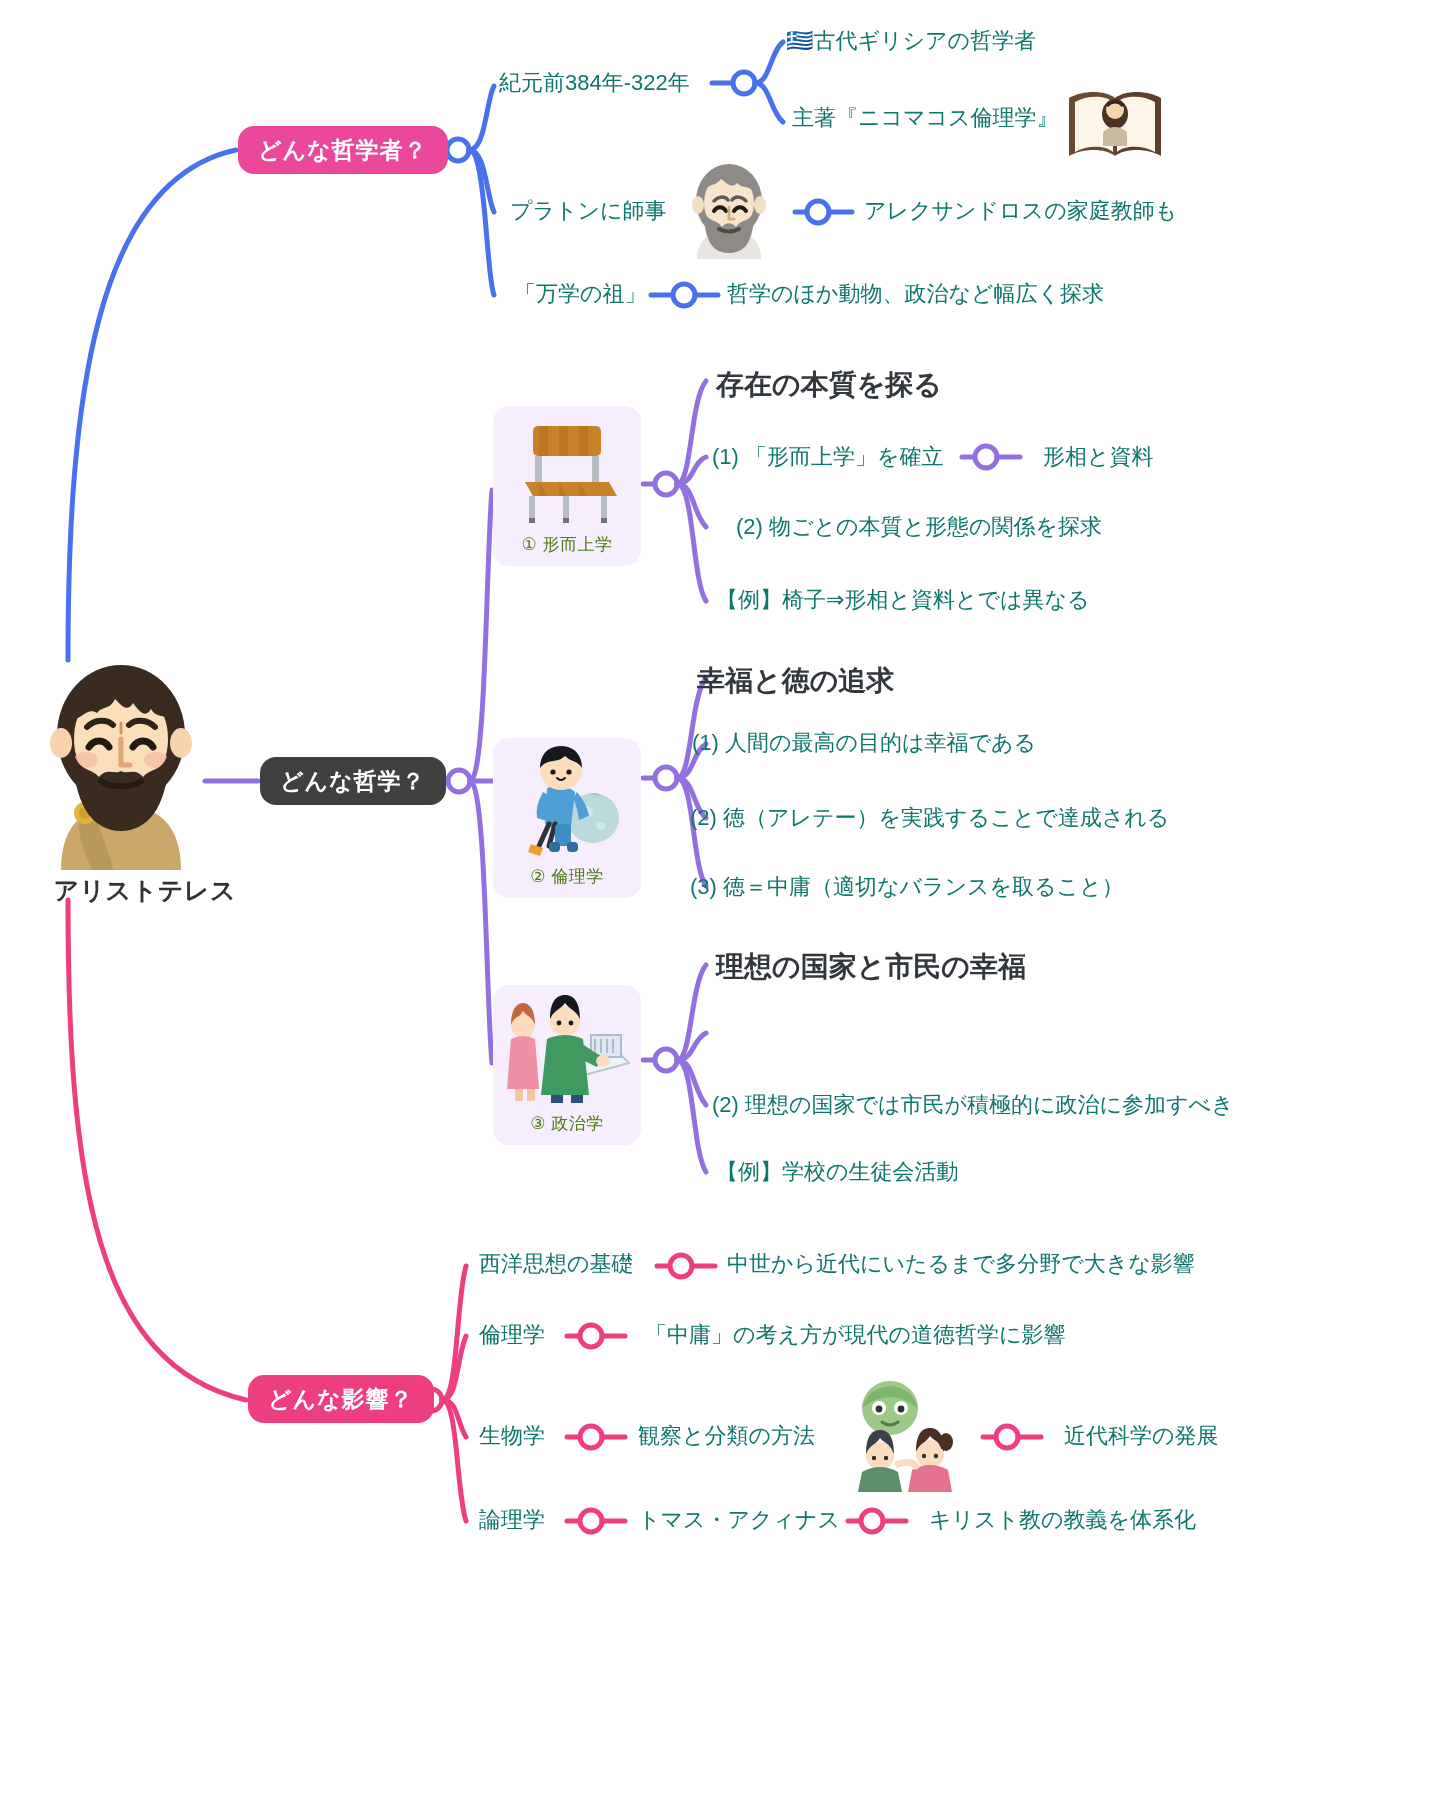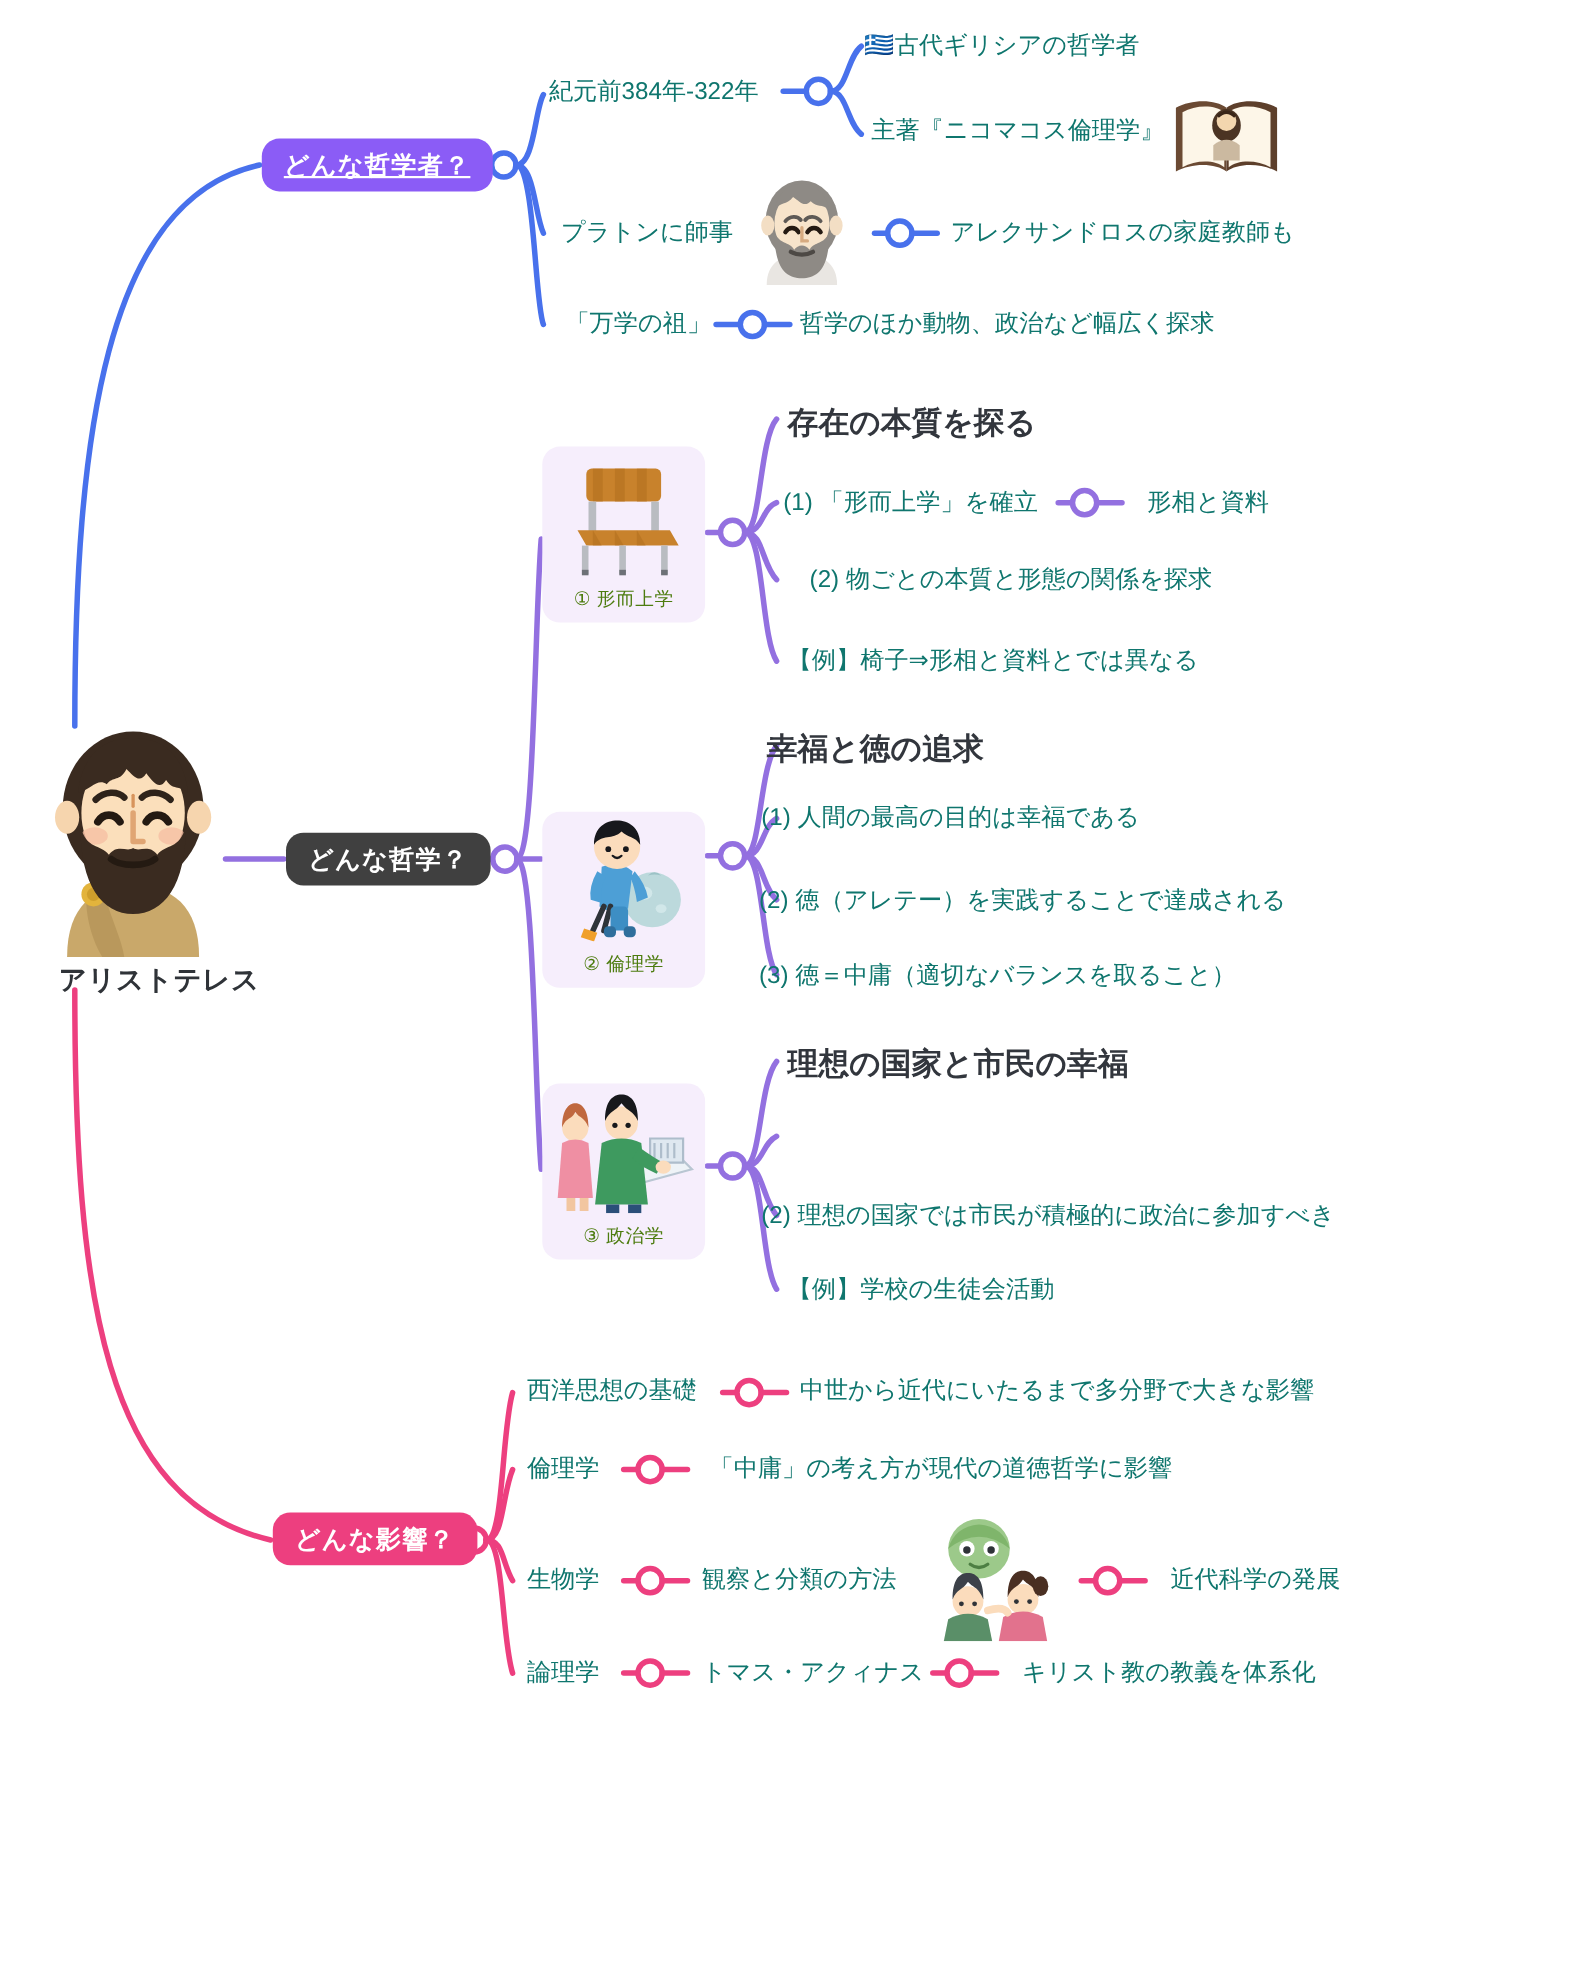--- a/index.html
+++ b/index.html
@@ -18,21 +18,21 @@
   #root-avatar{width:180px;height:215px;margin:0 auto;position:relative;}
   #root-label{font-size:25px;font-weight:bold;color:#2f3338;margin-top:4px;letter-spacing:.5px;}
 
   
   .pill{
     position:absolute;border-radius:16px;color:#fff;
     font-size:23px;font-weight:600;letter-spacing:1px;
     display:flex;align-items:center;justify-content:center;
     padding:0 20px;height:48px;
   }
-  #pill-philosopher{left:238px;top:126px;background:#8b5cf6;text-decoration:underline;}
+  #pill-philosopher{left:238px;top:126px;background:#ec4899;}
   #pill-philosophy{left:260px;top:757px;background:#404040;}
   #pill-influence{left:248px;top:1375px;background:#ed3f7f;}
 
   
   .txt{position:absolute;font-size:22px;color:#0f766e;white-space:nowrap;}
   .txt.bold{font-weight:bold;font-size:28px;color:#32363d;}
 
   
   .card{
     position:absolute;width:148px;height:160px;border-radius:16px;
@@ -319,21 +319,21 @@
         <path d="M88,52 q14,10 22,14 l-6,10 q-14,-6 -22,-14z" fill="#3e9a5f"></path>
         <ellipse cx="110" cy="70" rx="7" ry="6" fill="#fbdcbc"></ellipse>
         <path d="M58,104 l12,0 l0,8 l-12,0z" fill="#2b4f79"></path>
         <path d="M78,104 l12,0 l0,8 l-12,0z" fill="#2b4f79"></path>
       </svg>
     </div>
     <div class="cap">③ 政治学</div>
   </div>
 
   <div class="txt bold" style="left:716px;top:948px;">理想の国家と市民の幸福</div>
-  <div class="txt" style="left:692px;top:1090px;text-align:center;">(2) 理想の国家では市民が積極的に政治に参加すべき</div>
+  <div class="txt" style="left:712px;top:1090px;text-align:center;">(2) 理想の国家では市民が積極的に政治に参加すべき</div>
   <div class="txt" style="left:716px;top:1157px;">【例】学校の生徒会活動</div>
 
   <div class="pill" id="pill-influence">どんな影響？</div>
 
   <div class="txt" style="left:479px;top:1249px;">西洋思想の基礎</div>
   <div class="txt" style="left:727px;top:1249px;">中世から近代にいたるまで多分野で大きな影響</div>
 
   <div class="txt" style="left:479px;top:1320px;">倫理学</div>
   <div class="txt" style="left:645px;top:1320px;">「中庸」の考え方が現代の道徳哲学に影響</div>
 

